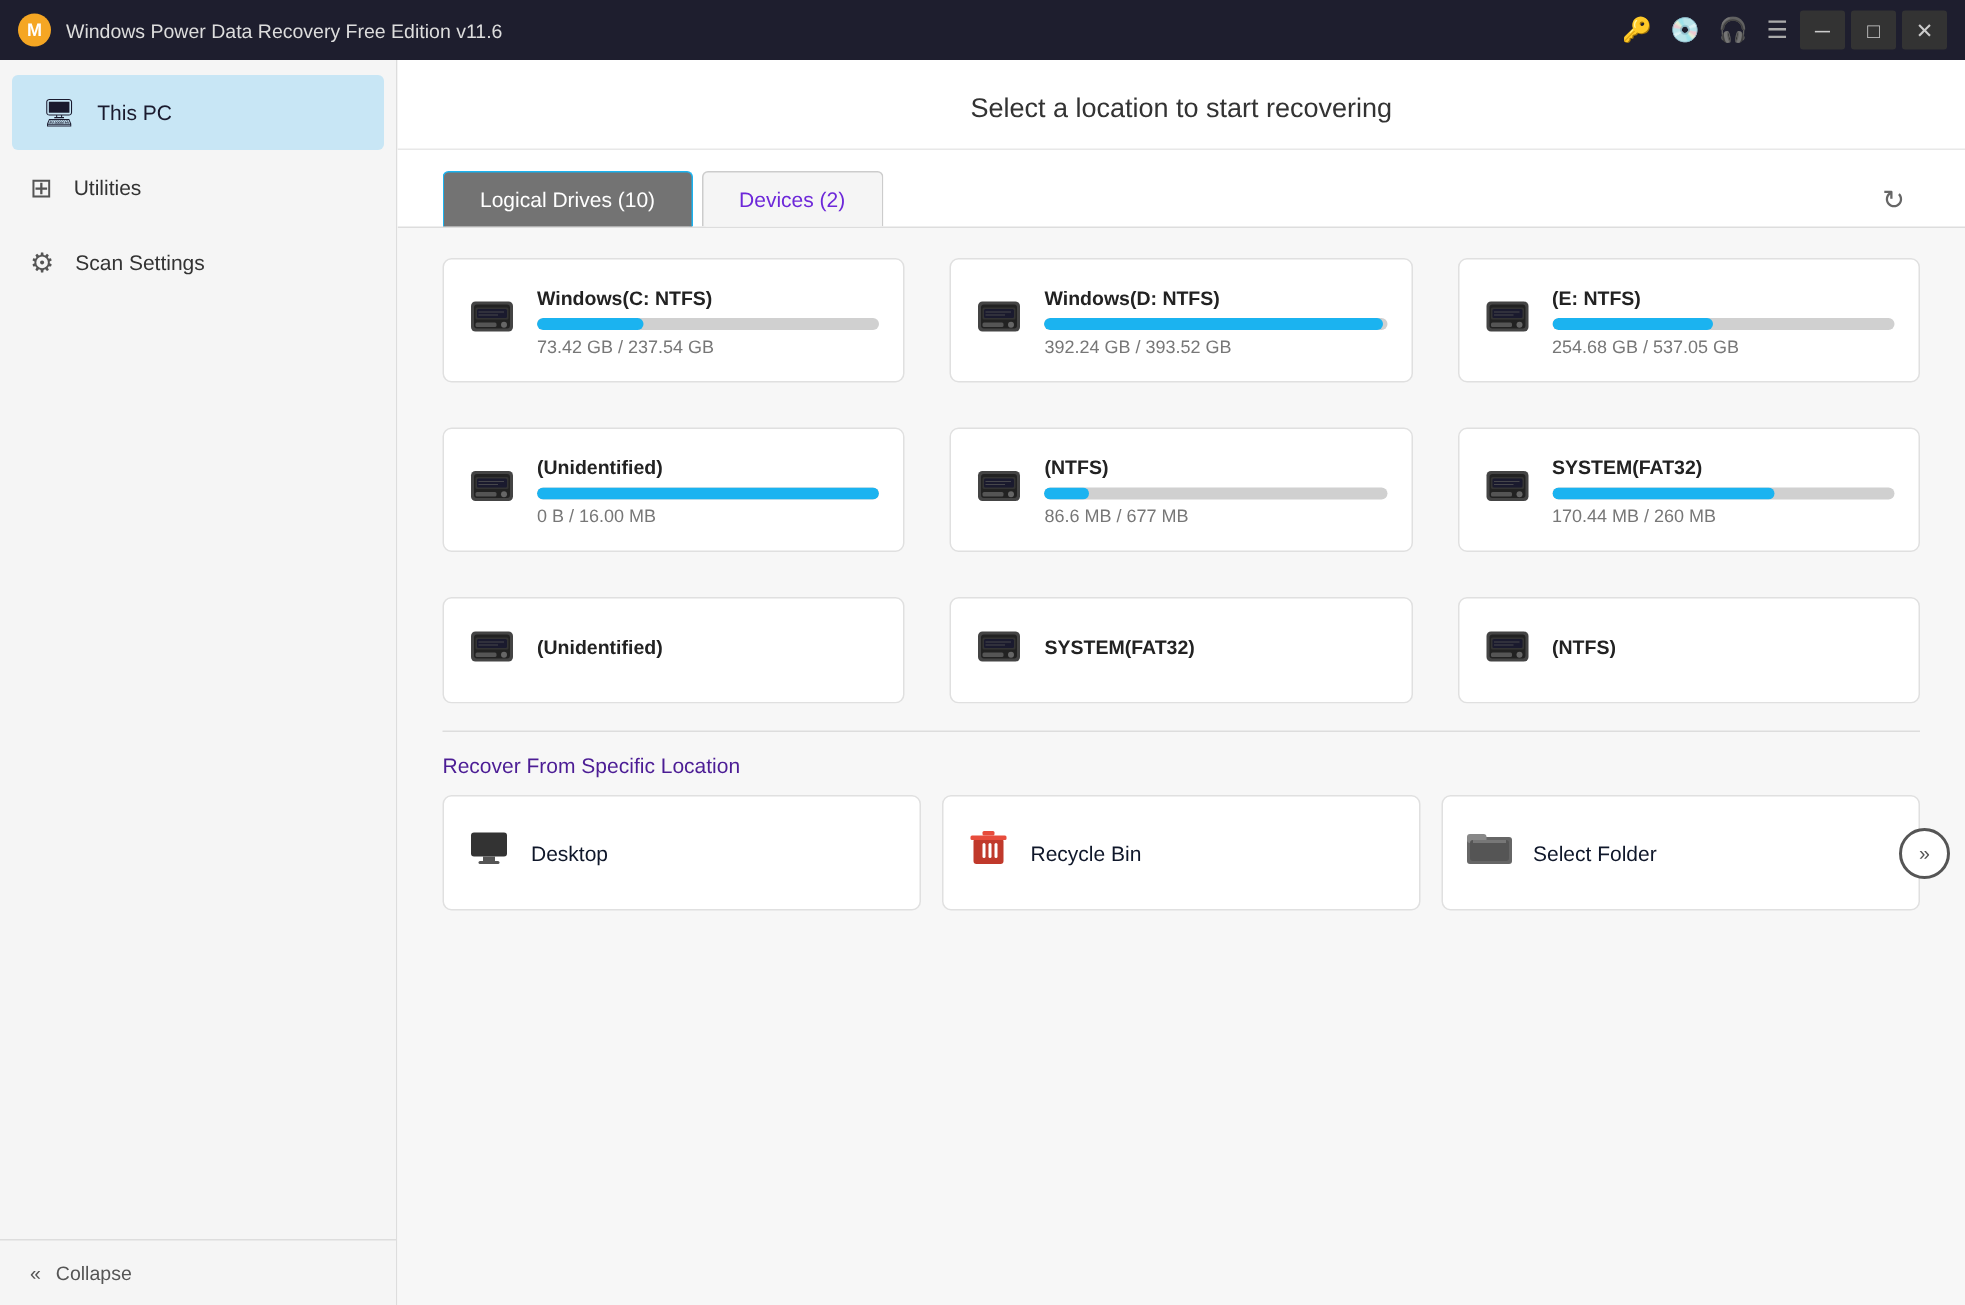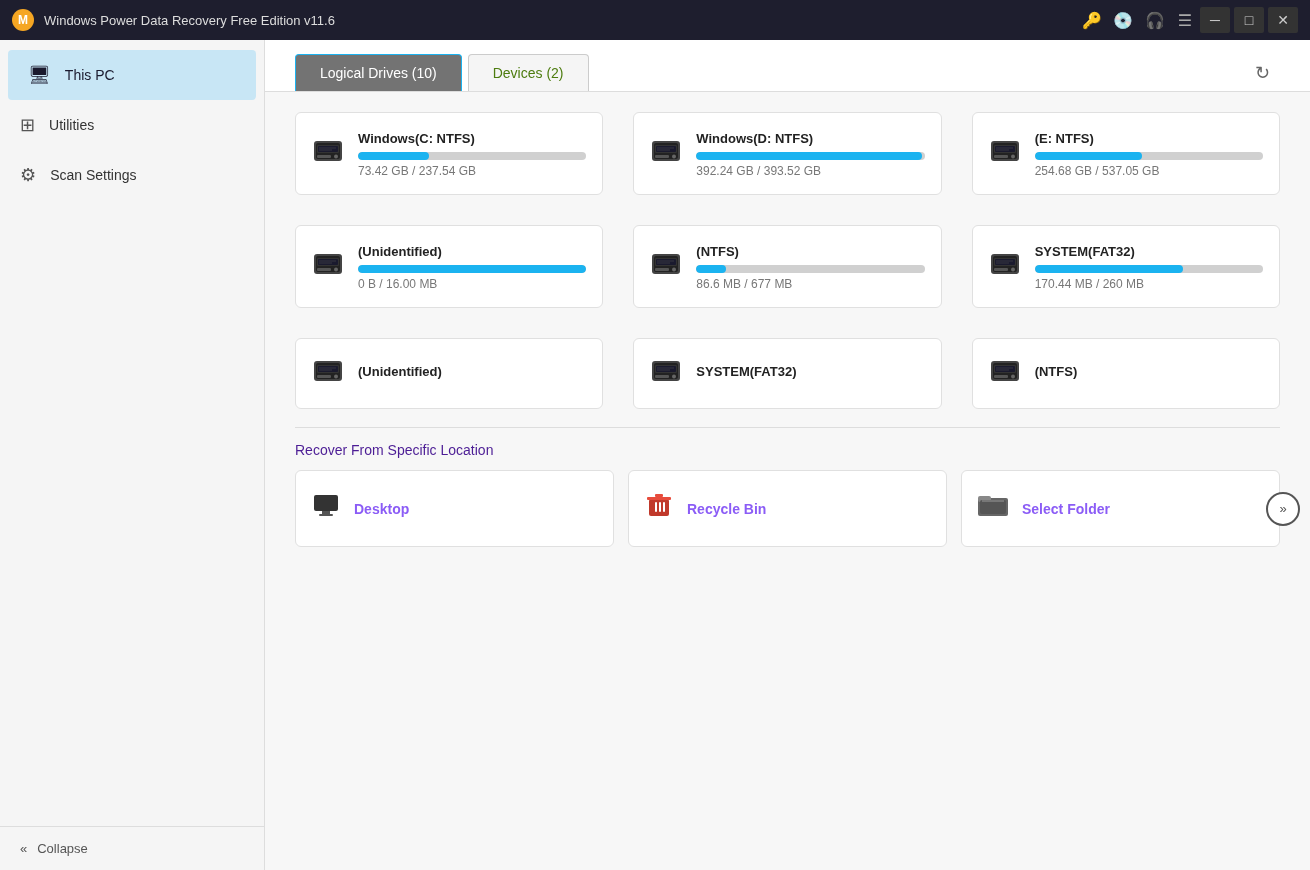--- a/index.html
+++ b/index.html
@@ -115,21 +115,21 @@
       position: relative;
     }
     .tab {
       padding: 10px 24px;
       font-size: 14px;
       cursor: pointer;
       border: 1px solid #ccc;
       border-bottom: none;
       border-radius: 4px 4px 0 0;
       background: #f5f5f5;
-      color: #4d7c0f;
+      color: #6d28d9;
       margin-right: 6px;
     }
     .tab.active {
       background: #737373;
       color: white;
       border-color: #1bb3f0;
     }
     .refresh-btn {
       margin-left: auto;
       background: none;
@@ -211,22 +211,22 @@
     .location-card {
       background: #fff;
       border: 1px solid #e0e0e0;
       border-radius: 6px;
       padding: 20px 16px;
       cursor: pointer;
       display: flex;
       align-items: center;
       gap: 14px;
       font-size: 14px;
-      font-weight: 700;
-      color: #8b5cf6;
+      font-weight: 400;
+      color: #0f172a;
       transition: border-color 0.15s;
     }
     .location-icon { font-size: 26px; color: #333; }
     .recycle-icon { color: #c0392b; }
     .folder-icon { color: #555; }
 
     .next-arrow {
       position: absolute;
       right: -20px;
       top: 50%;
@@ -291,20 +291,21 @@
       <span>Scan Settings</span>
     </div>
     <div class="sidebar-spacer"></div>
     <div class="sidebar-collapse">
       <span>«</span>
       <span>Collapse</span>
     </div>
   </div>
 
   <div class="main-content">
+    <div class="main-header">Select a location to start recovering</div>
 
     <div class="tabs-row">
       <div class="tab active">Logical Drives (10)</div>
       <div class="tab">Devices (2)</div>
       <button class="refresh-btn">↻</button>
     </div>
 
     <div class="scroll-container">
 
       <div class="drives-area" style="padding-bottom:0;">

